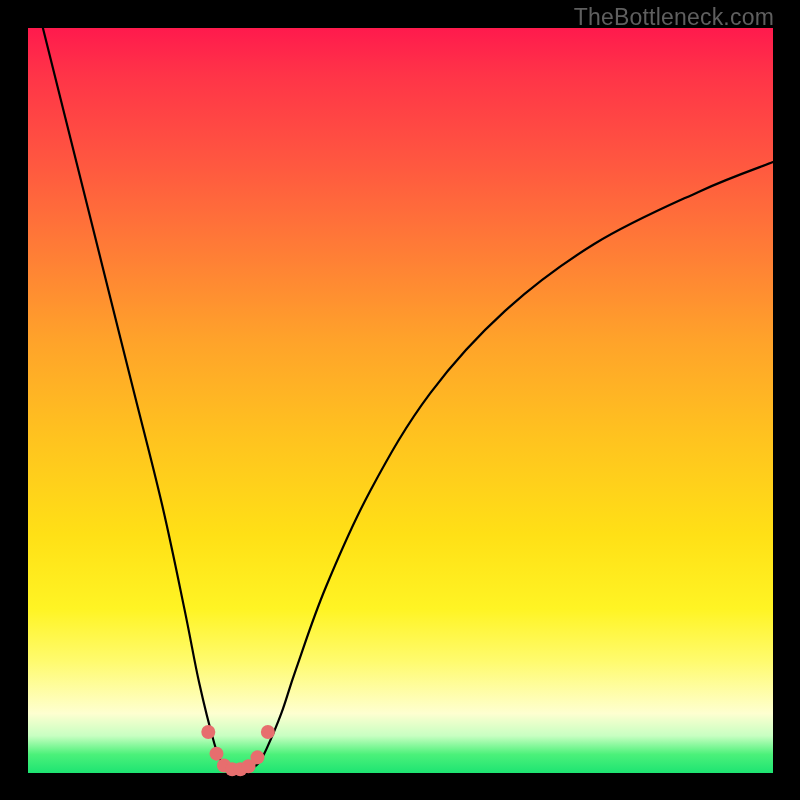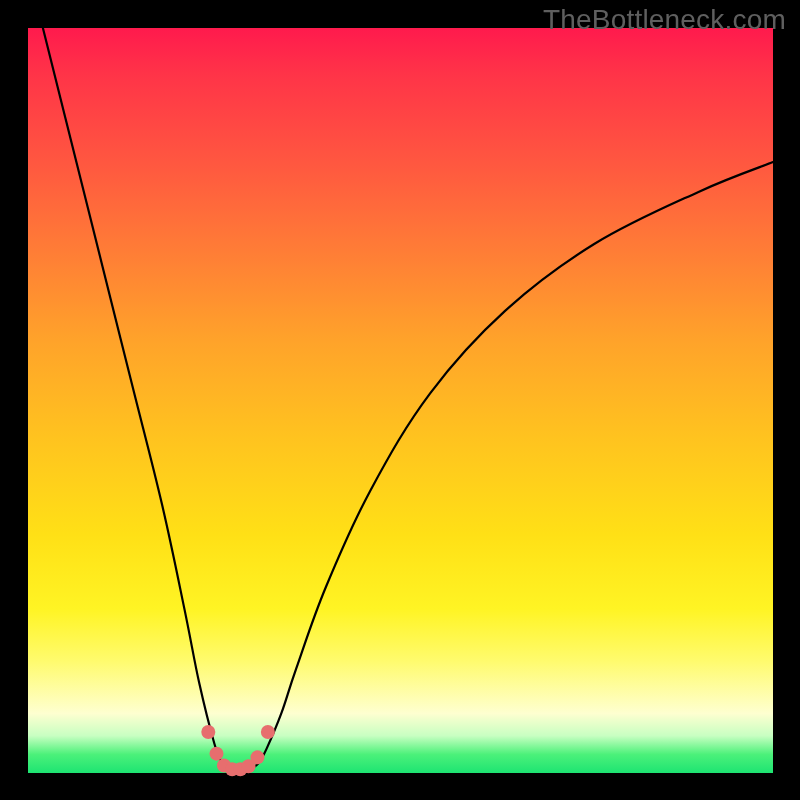--- a/index.html
+++ b/index.html
@@ -30,22 +30,22 @@
       #fffb6e 85%,
       #feffd0 92%,
       #c8ffc2 95%,
       #4cf17a 97.5%,
       #1de472 100%
     );
   }
   .watermark {
     position: absolute;
     top: 4px;
-    right: 14px;
-    font-size: 28px;
+    right: 26px;
+    font-size: 23px;
     font-weight: 500;
     color: #5f5f5f;
     letter-spacing: 0.2px;
     user-select: none;
   }
   svg.curves {
     position: absolute;
     left: 0;
     top: 0;
     width: 745px;

